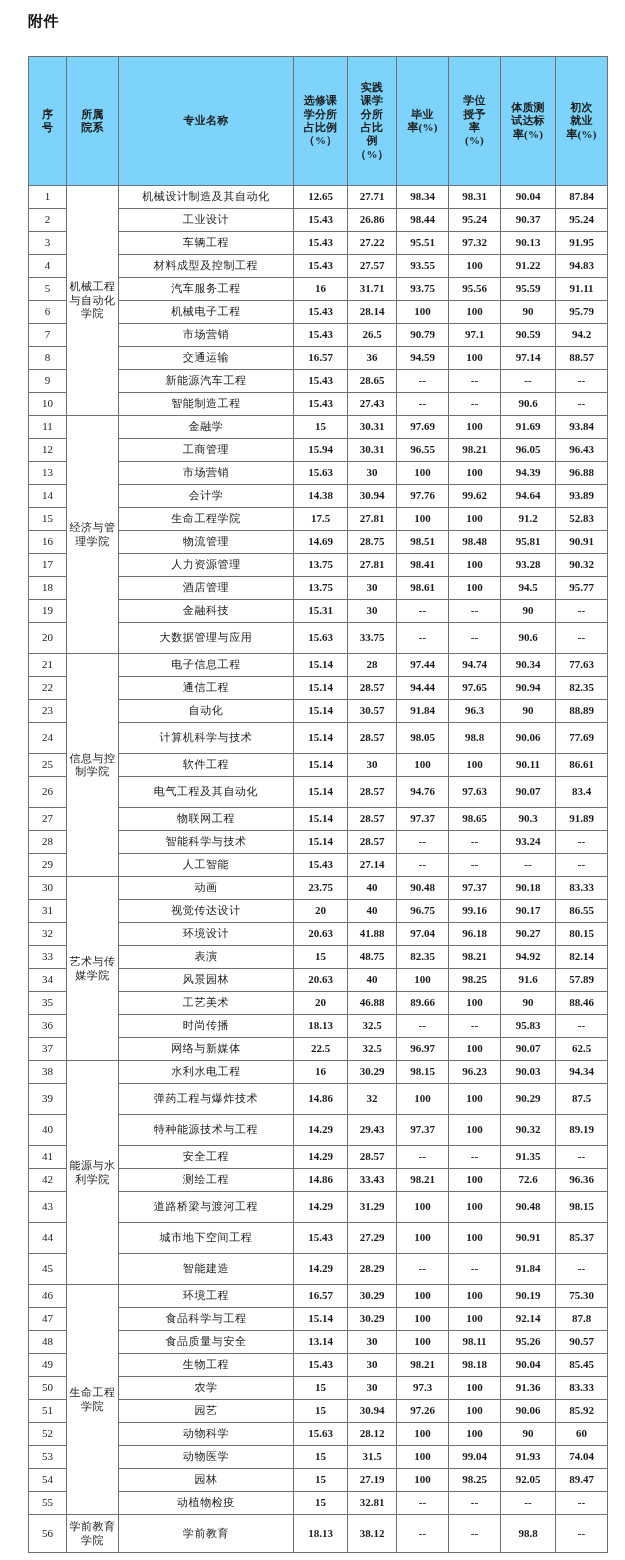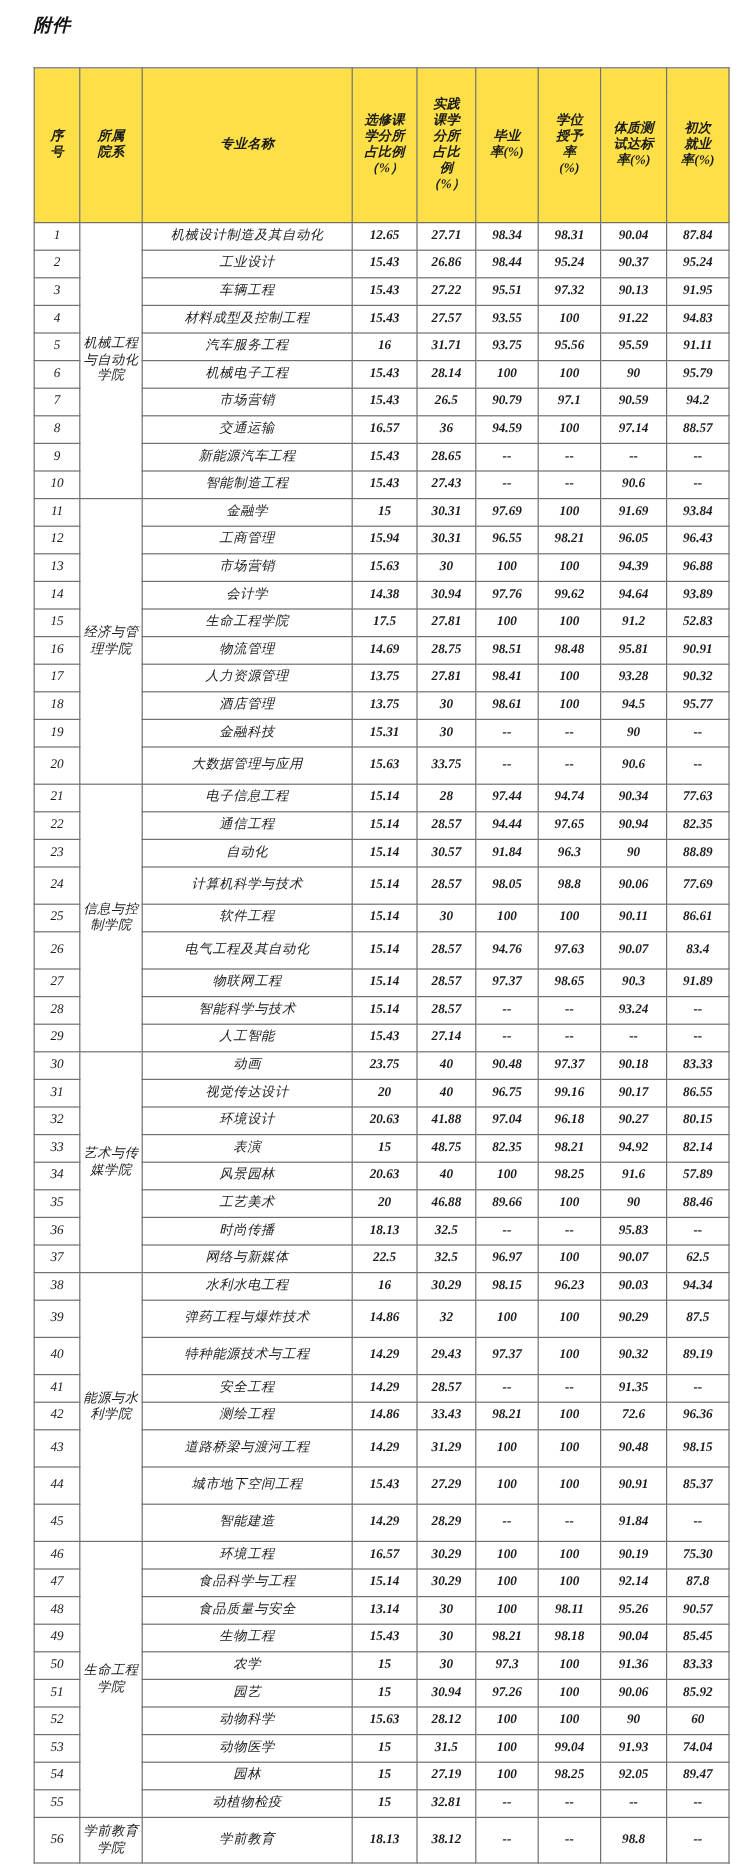--- a/index.html
+++ b/index.html
@@ -13,21 +13,20 @@
     font-family: "Liberation Serif", "DejaVu Serif", serif;
     color: #000000;
     position: relative;
     overflow: hidden;
   }
   .page {
     width: 625px;
     height: 1560px;
     position: relative;
     box-sizing: border-box;
-    font-style: italic;
   }
   .attach-label {
     position: absolute;
     left: 28px;
     top: 12px;
     font-family: "Liberation Sans", "DejaVu Sans", sans-serif;
     font-size: 15px;
     font-weight: bold;
     letter-spacing: 0.5px;
     color: #111;
@@ -63,21 +62,21 @@
     vertical-align: middle;
     font-size: 11px;
     line-height: 1.22;
     color: #1b1b1b;
     font-family: "Liberation Serif", "DejaVu Serif", serif;
   }
   table.data {
     border: 1px solid #3c3c3c;
   }
   thead th {
-    background: #fde047;
+    background: #7dd3fc;
     color: #ffffff;
     font-family: "Liberation Sans", "DejaVu Sans", sans-serif;
     font-weight: bold;
     font-size: 11px;
     line-height: 1.30;
     height: 128px;
     border-color: #2f2f2f;
     padding: 2px 1px;
     letter-spacing: 0.2px;
   }

